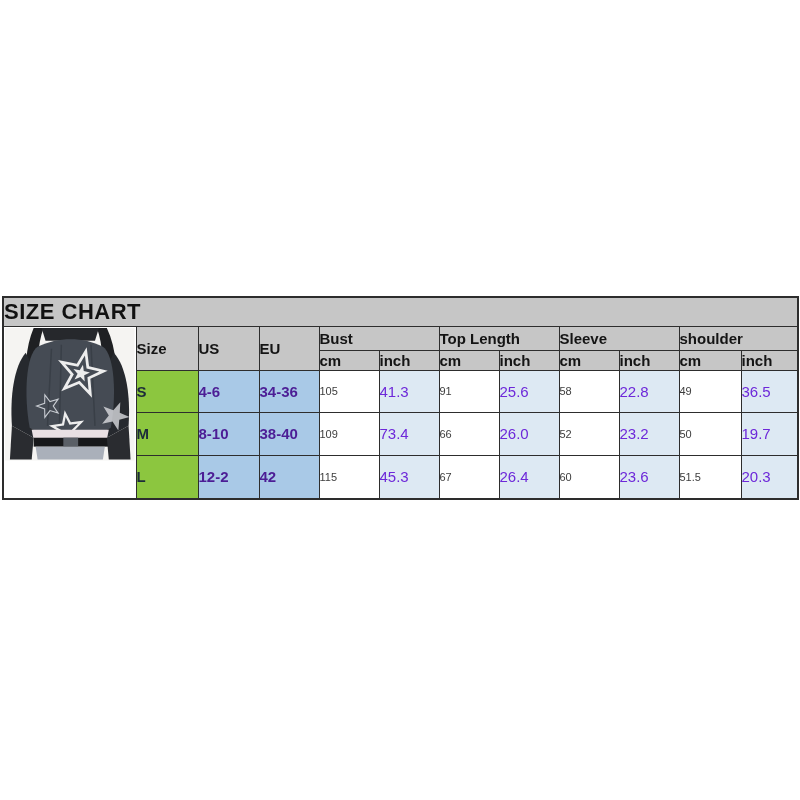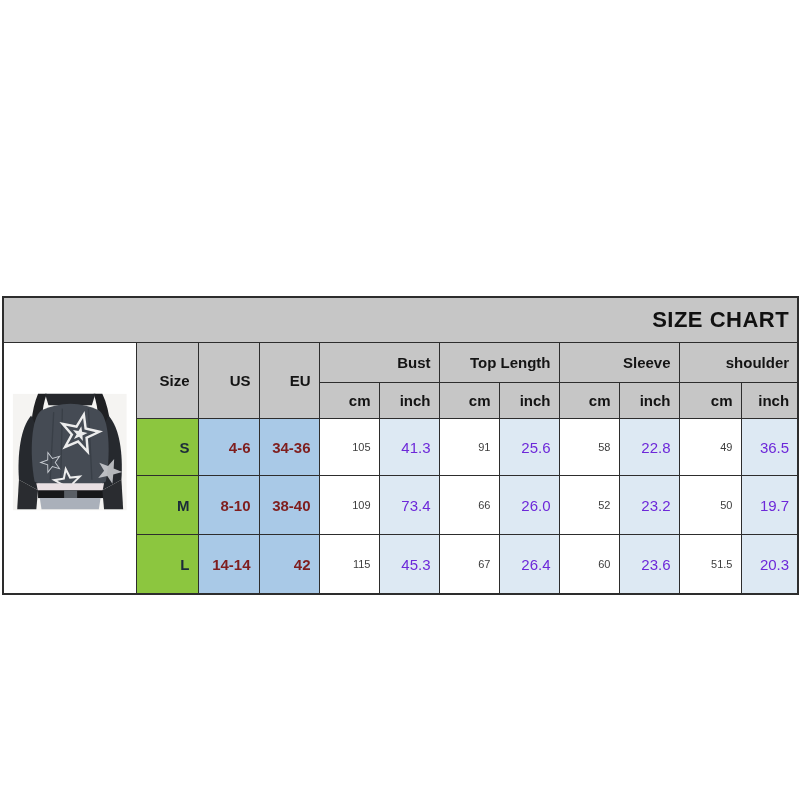--- a/index.html
+++ b/index.html
@@ -15,23 +15,23 @@
     position: absolute;
     left: 2px;
     top: 296px;
     width: 795px;
     border-collapse: collapse;
     table-layout: fixed;
     border: 2px solid #2d2d2d;
   }
   table.size-chart td {
     border: 1px solid #2d2d2d;
-    text-align: right;
+    text-align: left;
     vertical-align: middle;
-    padding: 8px;
+    padding: 0;
     overflow: hidden;
     white-space: nowrap;
   }
   td.title-cell {
     background: #c6c6c6;
     color: #111111;
     font-weight: bold;
     font-size: 22px;
     height: 28px;
     letter-spacing: 0.5px;
@@ -55,21 +55,21 @@
   }
   td.photo-cell svg { display: block; width: 100%; height: auto; }
   td.size-cell {
     background: #8cc63f;
     color: #1c2b3a;
     font-weight: bold;
     font-size: 15px;
   }
   td.useu-cell {
     background: #a9c9e7;
-    color: #7f1d1d;
+    color: #4c1d95;
     font-weight: bold;
     font-size: 15px;
   }
   td.cm-cell {
     background: #ffffff;
     color: #3d3d3d;
     font-size: 11px;
   }
   td.inch-cell {
     background: #dde9f3;
@@ -184,21 +184,21 @@
       <td class="cm-cell">66</td>
       <td class="inch-cell">26.0</td>
       <td class="cm-cell">52</td>
       <td class="inch-cell">23.2</td>
       <td class="cm-cell">50</td>
       <td class="inch-cell">19.7</td>
     </tr>
 
     <tr class="data-row-l">
       <td class="size-cell">L</td>
-      <td class="useu-cell">14-14</td>
+      <td class="useu-cell">12-2</td>
       <td class="useu-cell">42</td>
       <td class="cm-cell">115</td>
       <td class="inch-cell">45.3</td>
       <td class="cm-cell">67</td>
       <td class="inch-cell">26.4</td>
       <td class="cm-cell">60</td>
       <td class="inch-cell">23.6</td>
       <td class="cm-cell">51.5</td>
       <td class="inch-cell">20.3</td>
     </tr>

